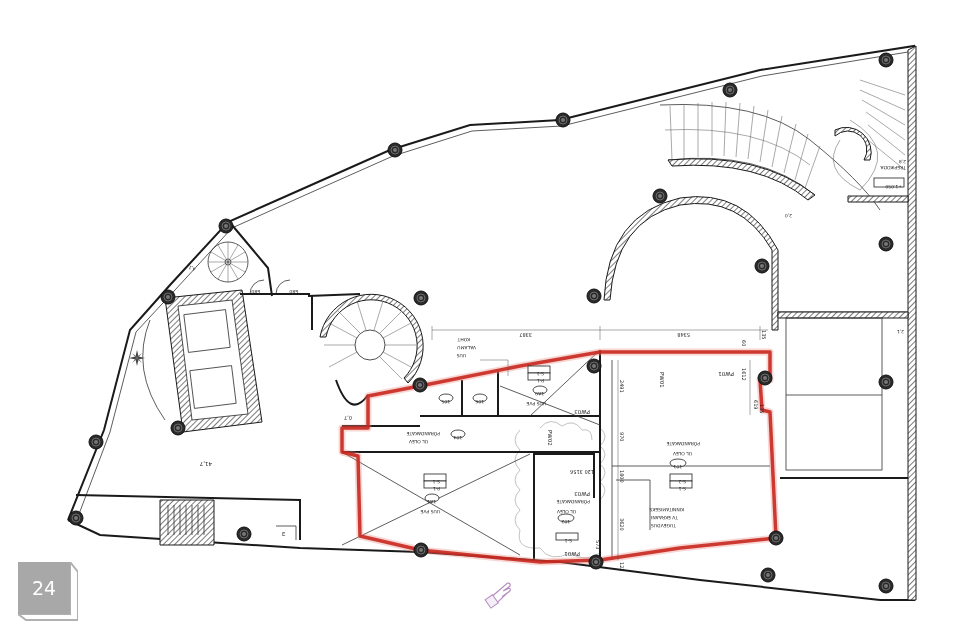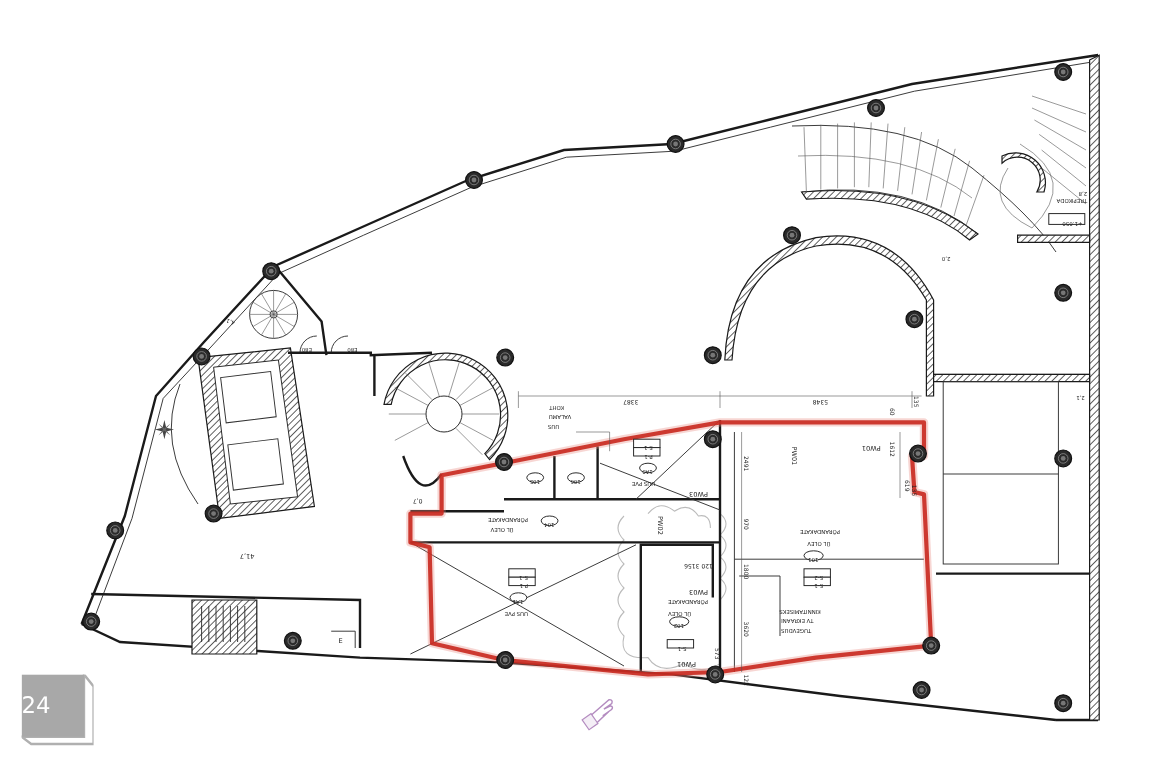--- a/index.html
+++ b/index.html
@@ -12,21 +12,21 @@
   .col { fill: #2a2a2a; stroke: #111; stroke-width: 1; }
   .col-inner { fill: none; stroke: #888; stroke-width: 0.7; }
   .red { stroke: #c8281e; stroke-width: 3.5; fill: none; stroke-linejoin: round; opacity: 0.9; }
   .red-glow { stroke: #e88a80; stroke-width: 7; fill: none; opacity: 0.35; stroke-linejoin: round; }
   .lbl { font-family: "DejaVu Sans", sans-serif; font-size: 5.5px; fill: #222; }
   .lbl-sm { font-family: "DejaVu Sans", sans-serif; font-size: 4.5px; fill: #222; }
   .dim { font-family: "DejaVu Sans", sans-serif; font-size: 5px; fill: #222; }
   .box { fill: #fff; stroke: #222; stroke-width: 0.8; }
   .cloud { fill: none; stroke: #bbb; stroke-width: 0.9; }
   .badge-wrap { position: absolute; left: 18px; top: 562px; width: 60px; height: 60px; }
-  .badge-text { position: absolute; left: 0; top: 0; width: 52px; height: 52px; color: #fff; font-family: "DejaVu Sans", sans-serif; font-size: 19px; line-height: 52px; }
+  .badge-text { position: absolute; left: 0; top: 0; width: 52px; height: 52px; color: #fff; font-family: "DejaVu Sans", sans-serif; font-size: 19px; line-height: 52px; text-align: center; }
 </style>
 </head>
 <body>
 
 <svg id="plan" viewBox="0 0 960 640" xmlns="http://www.w3.org/2000/svg">
   <defs>
     <pattern id="hatch" width="4" height="4" patternUnits="userSpaceOnUse" patternTransform="rotate(45)">
       <rect width="4" height="4" fill="#fff"></rect>
       <line x1="0" y1="0" x2="0" y2="4" stroke="#222" stroke-width="1.2"></line>
     </pattern>

